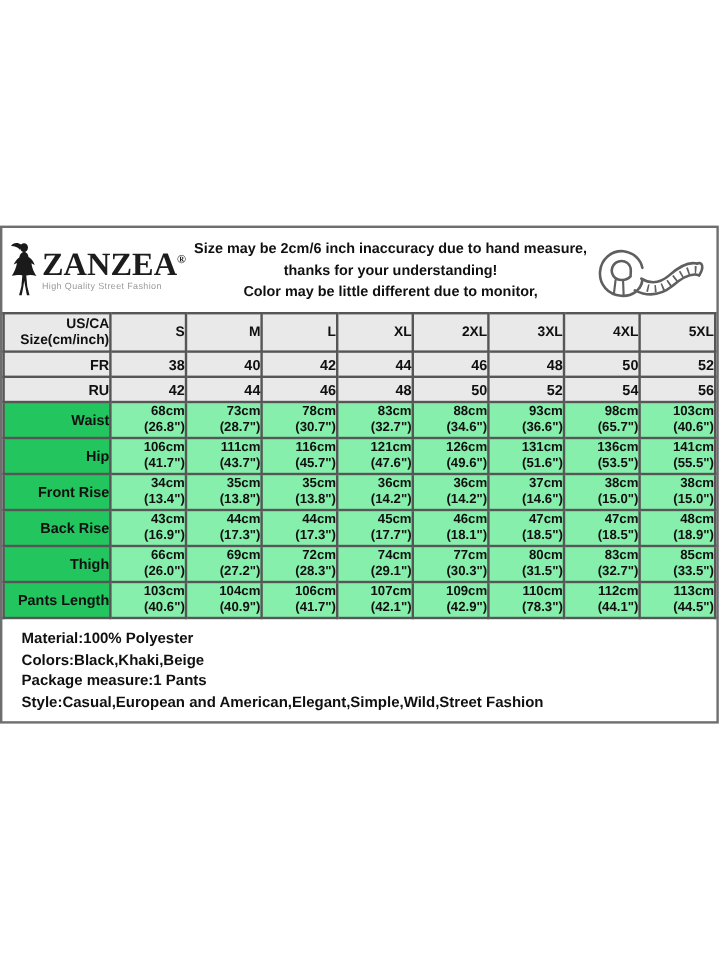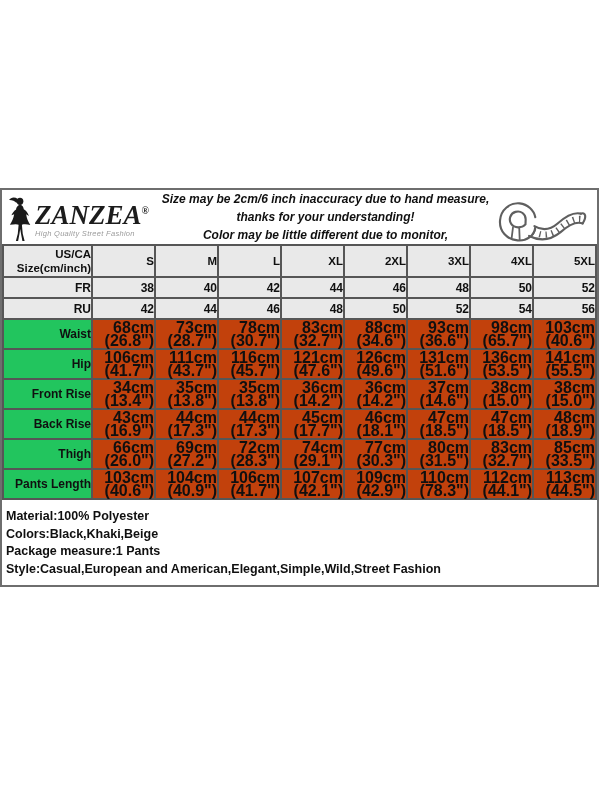--- a/index.html
+++ b/index.html
@@ -6,21 +6,21 @@
   body{
     width:600px;height:800px;background:#ffffff;position:relative;
     font-family:"Liberation Sans",sans-serif;color:#111;
     -webkit-font-smoothing:antialiased;
   }
   .sheet{
     position:absolute;top:188px;left:0;width:599px;box-sizing:border-box;
     border:2px solid #6e6e6e;background:#fff;
   }
   
-  .band{height:54px;display:flex;align-items:flex-end;font-style:italic;}
+  .band{height:70px;display:flex;align-items:center;}
   .logo{display:flex;align-items:center;padding-left:5px;width:156px;box-sizing:border-box;flex:none;}
   .figure-icon{height:48px;width:26px;flex:none;}
   .logo-text{margin-left:2px;}
   .brand-line{
     font-family:"Liberation Serif",serif;font-weight:bold;
     font-size:27px;line-height:25px;color:#1c1c1c;white-space:nowrap;
   }
   .reg{font-size:10px;vertical-align:super;line-height:10px;}
   .tagline{font-size:7.5px;color:#9a9a9a;letter-spacing:0.3px;margin-top:1px;white-space:nowrap;}
   .notice{flex:1;text-align:center;font-weight:bold;font-size:12px;line-height:18px;color:#101010;}
@@ -28,23 +28,23 @@
   
   table{
     width:100%;border-collapse:collapse;table-layout:fixed;text-align:right;
     font-size:12px;font-weight:bold;color:#101010;
   }
   th,td{border:2px solid #565656;padding:0;white-space:pre-line;font-weight:bold;}
   .c-label{width:89px;}
   .r-head th{height:30px;background:#e9e9e9;font-size:11.5px;line-height:14px;}
   .r-size th,.r-size td{height:19px;background:#e9e9e9;font-size:12px;}
   .r-meas th{background:#22c55e;height:28px;}
-  .r-meas td{height:28px;line-height:13.5px;background:#c2410c;font-size:16px;}
+  .r-meas td{height:28px;line-height:13.5px;background:#86efac;font-size:11px;}
   
-  .info{padding:8px 5px 7px 4px;font-size:12.5px;font-weight:bold;line-height:17.5px;color:#101010;}
+  .info{padding:8px 5px 7px 16px;font-size:12.5px;font-weight:bold;line-height:17.5px;color:#101010;}
 </style>
 </head>
 <body>
 
 <div class="sheet">
 
   <div class="band">
     <div class="logo">
       <svg class="figure-icon" viewBox="0 0 30 56" xmlns="http://www.w3.org/2000/svg">
         <g fill="#1a1a1a">

